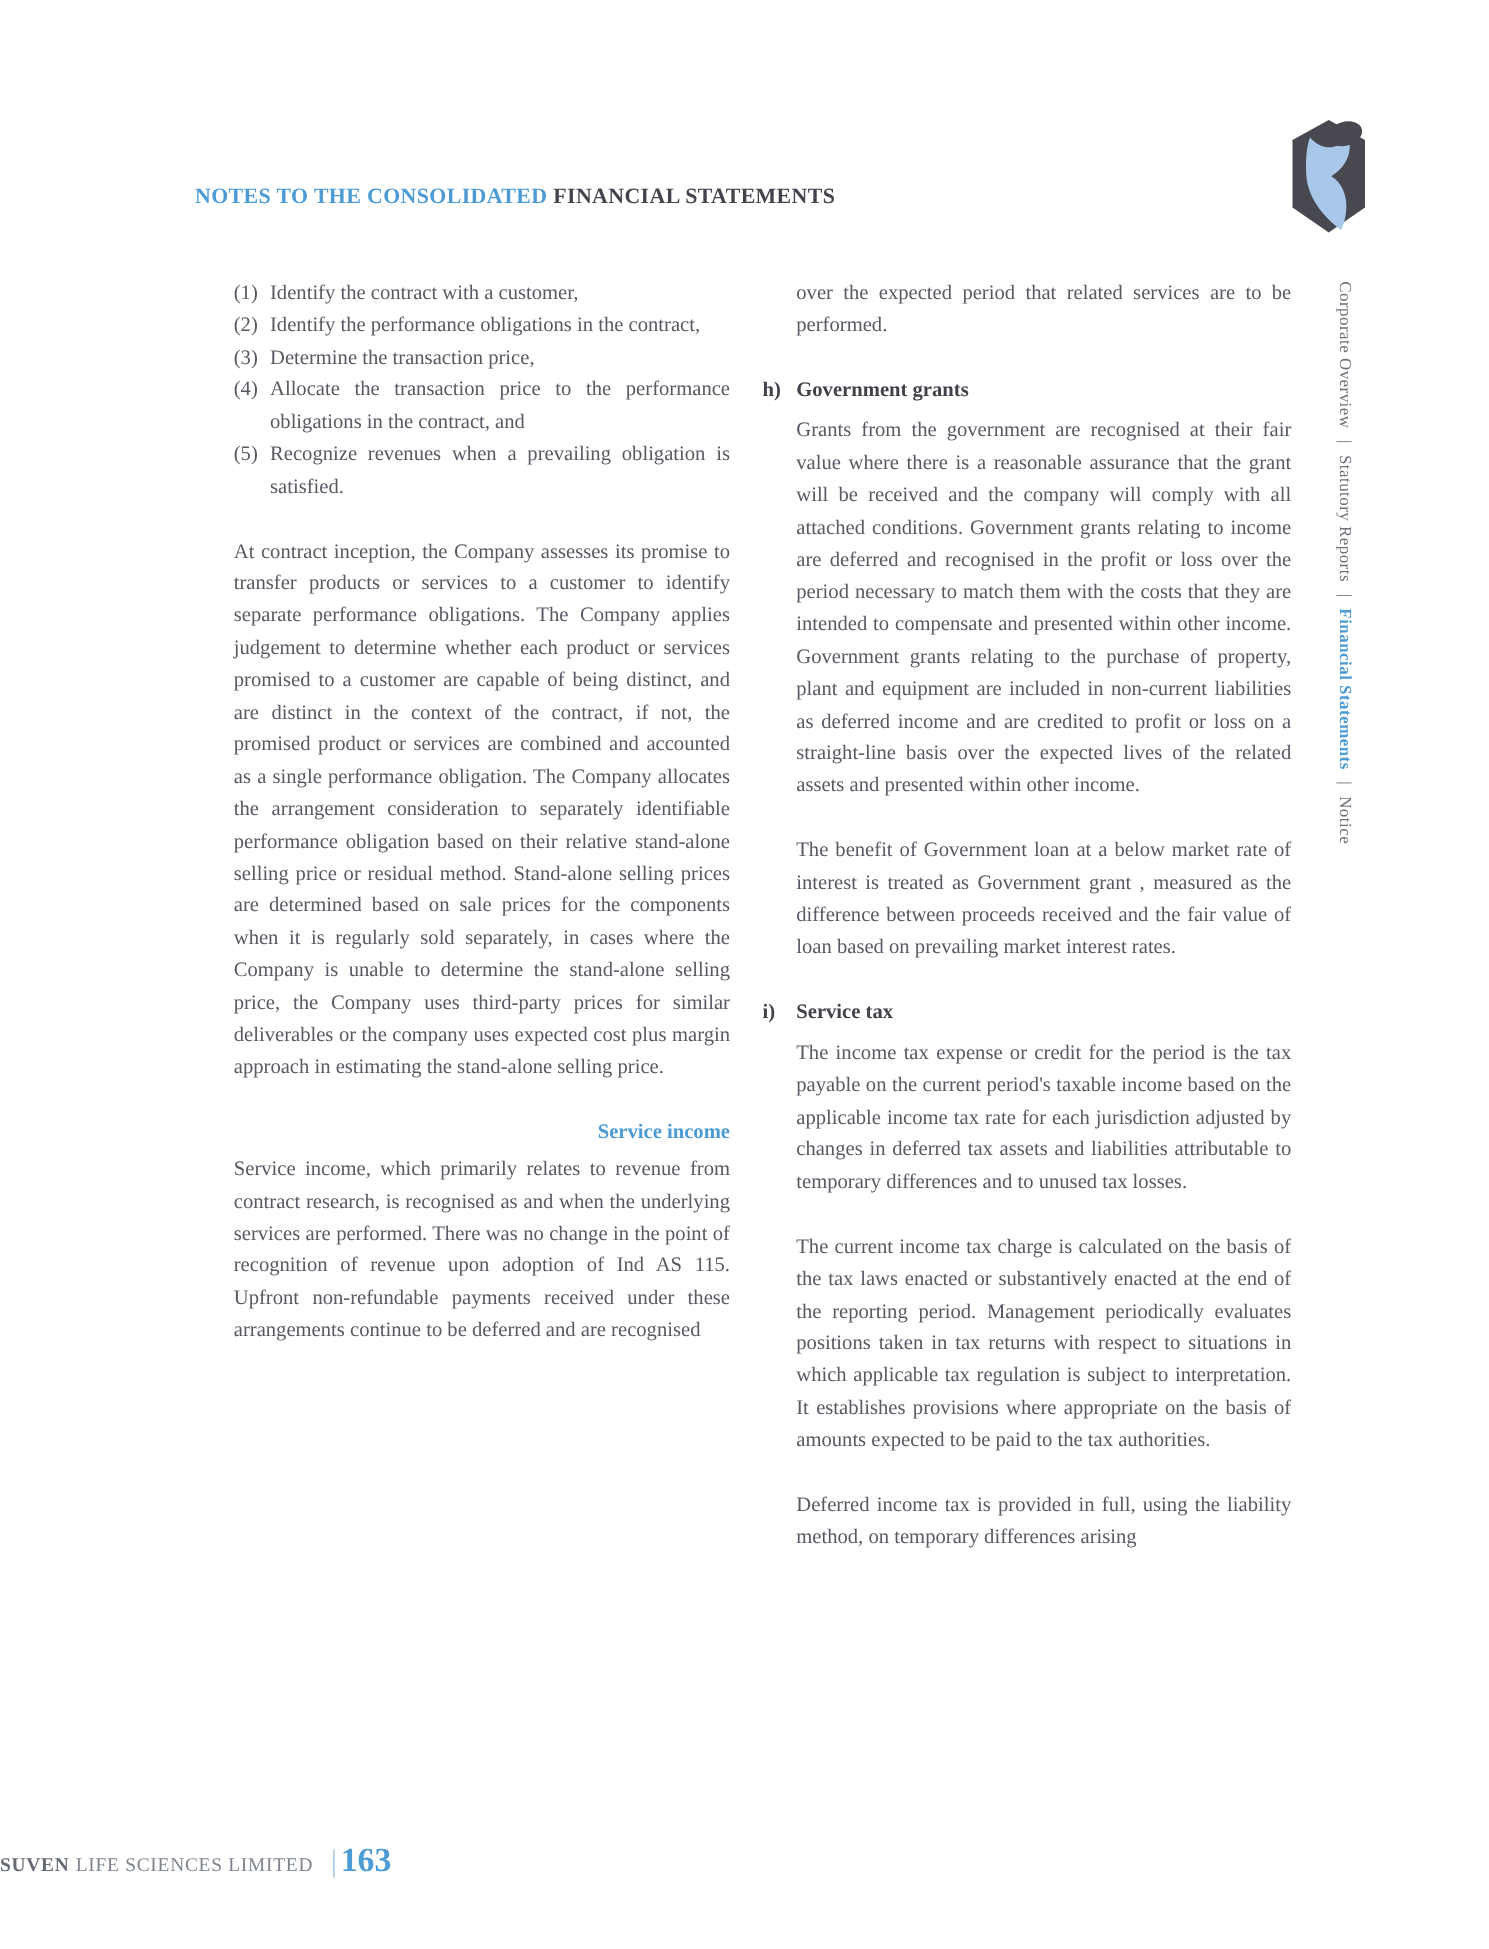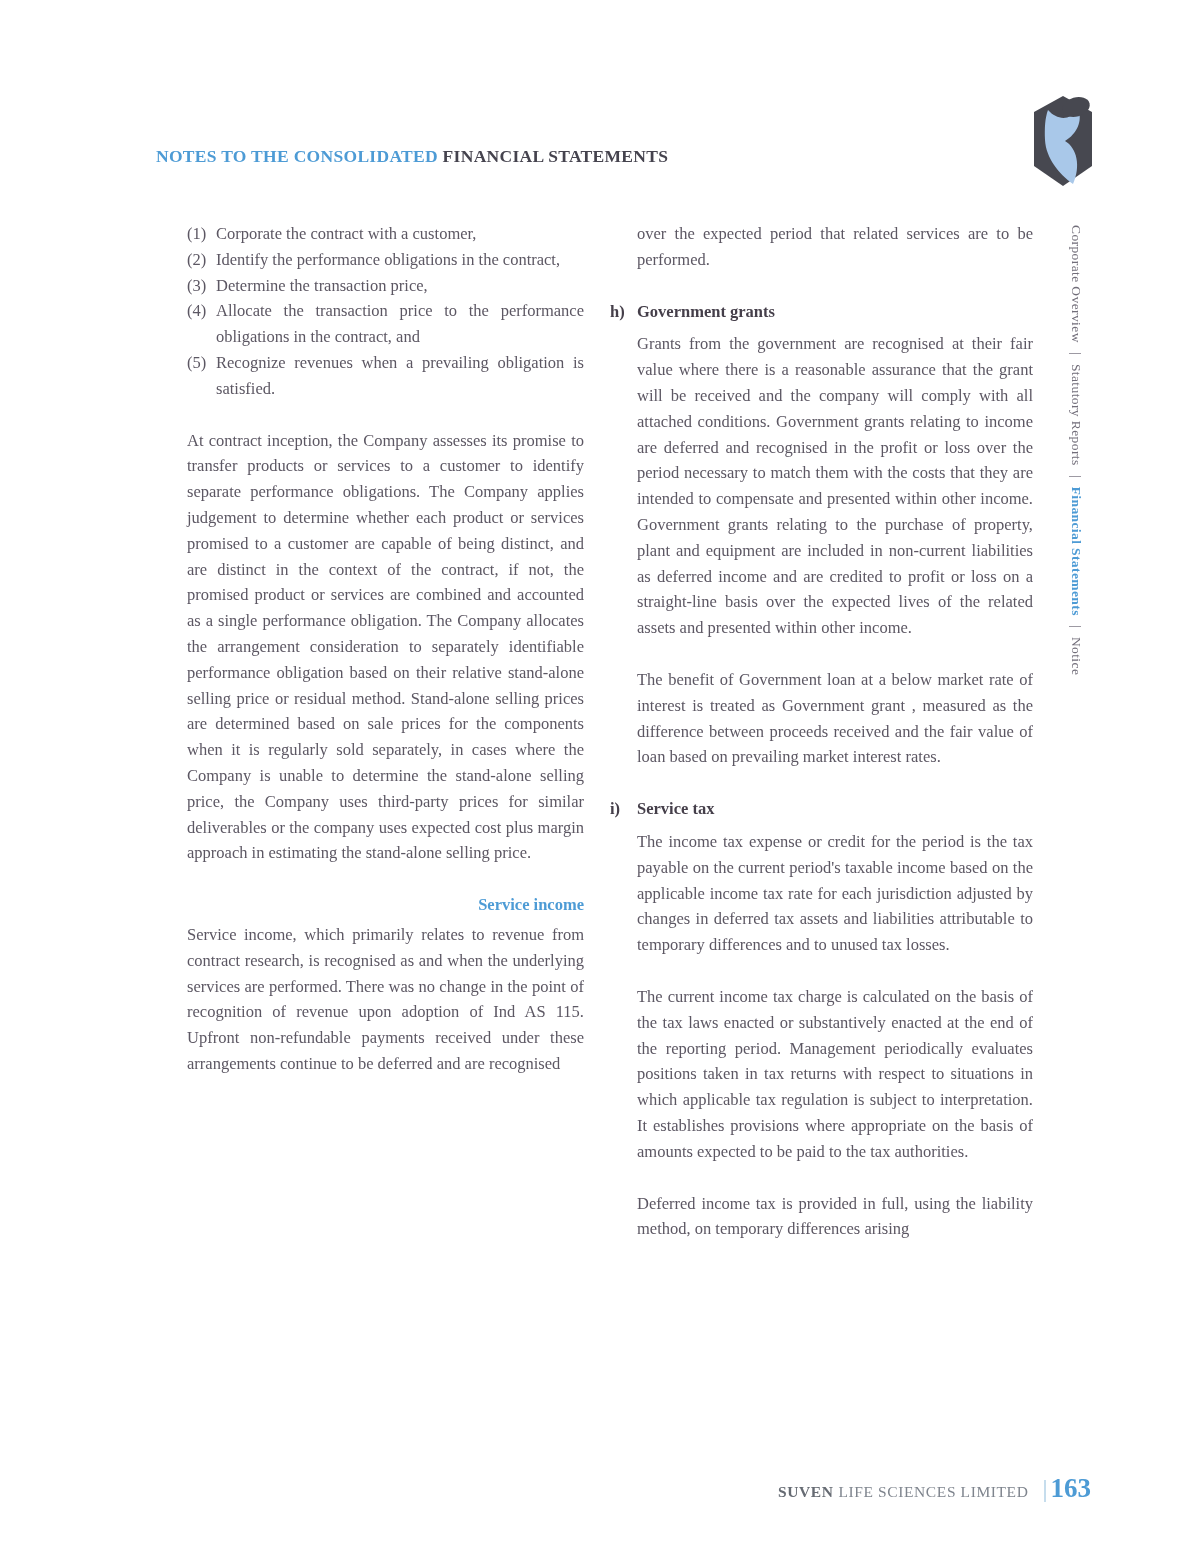--- a/index.html
+++ b/index.html
@@ -92,21 +92,20 @@
   .sidebar .sb-sep { margin: 0 0; padding: 9px 0; color: #716D79; }
   .sidebar .sb-item.active { color: #4D9BD5; font-weight: bold; }
 
   
   .footer {
     position: absolute;
     top: 1473px;
     left: 0;
     width: 1091px;
     display: flex;
-    justify-content: flex-end;
     align-items: baseline;
     white-space: nowrap;
   }
   .footer .co-bold {
     font-size: 15.5px; font-weight: bold; color: #666B73; letter-spacing: 0.6px;
   }
   .footer .co-light {
     font-size: 15.5px; color: #7E848D; letter-spacing: 0.6px; margin-left: 5px;
   }
   .footer .pg-sep {
@@ -132,21 +131,21 @@
   </svg>
 
   <div class="sidebar">
     <span class="sb-item">Corporate Overview</span><span class="sb-sep">|</span><span class="sb-item">Statutory Reports</span><span class="sb-sep">|</span><span class="sb-item active">Financial Statements</span><span class="sb-sep">|</span><span class="sb-item">Notice</span>
   </div>
 
   <div class="col col-left">
     <div class="num-list">
       <div class="li">
         <span class="n">(1)</span>
-        <span class="t">Corporate the contract with a customer,</span>
+        <span class="t">Identify the contract with a customer,</span>
       </div>
       <div class="li">
         <span class="n">(2)</span>
         <span class="t">Identify the performance obligations in the contract,</span>
       </div>
       <div class="li">
         <span class="n">(3)</span>
         <span class="t">Determine the transaction price,</span>
       </div>
       <div class="li">

